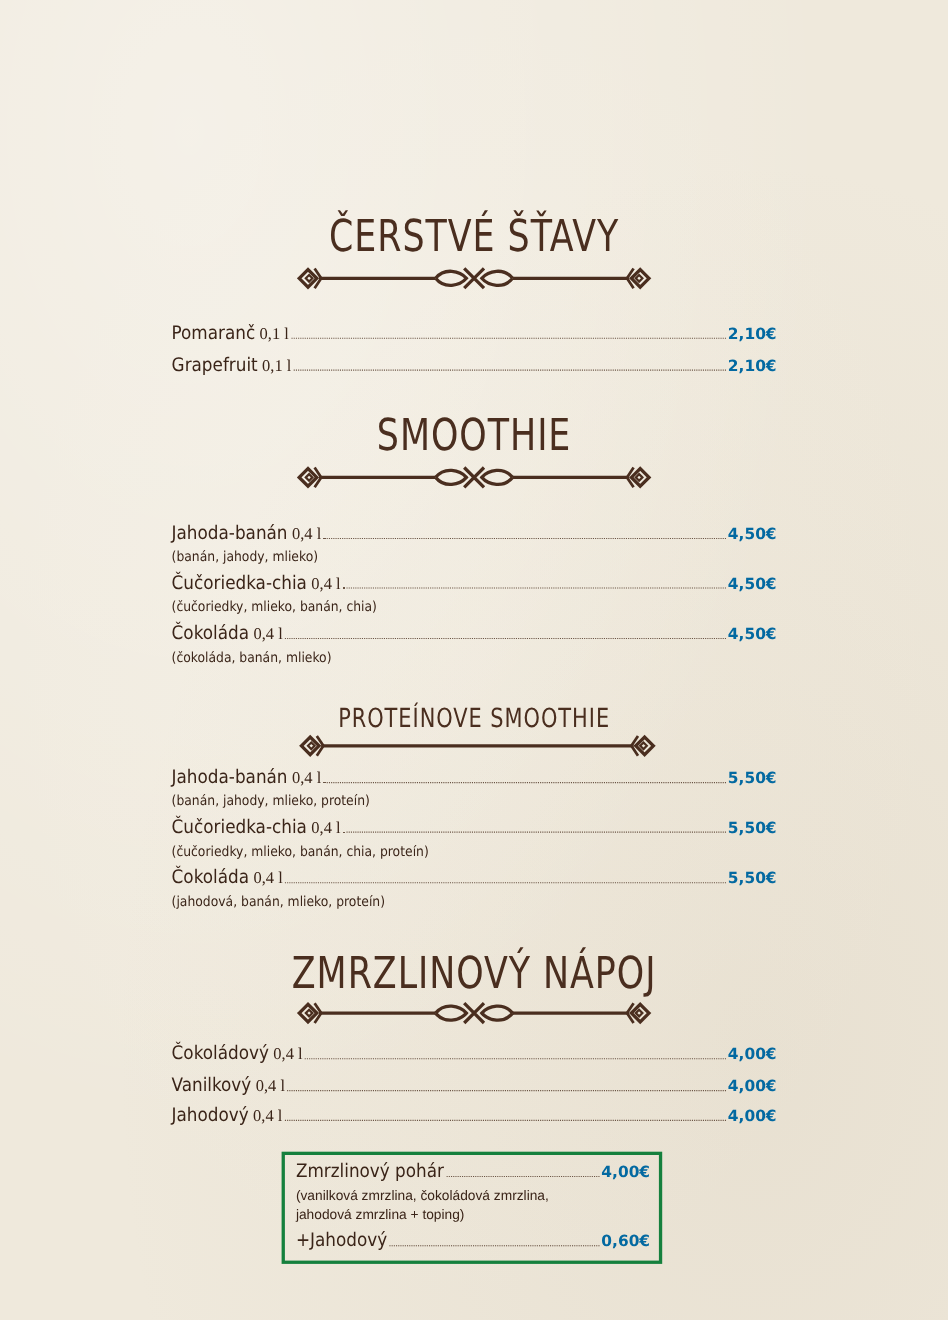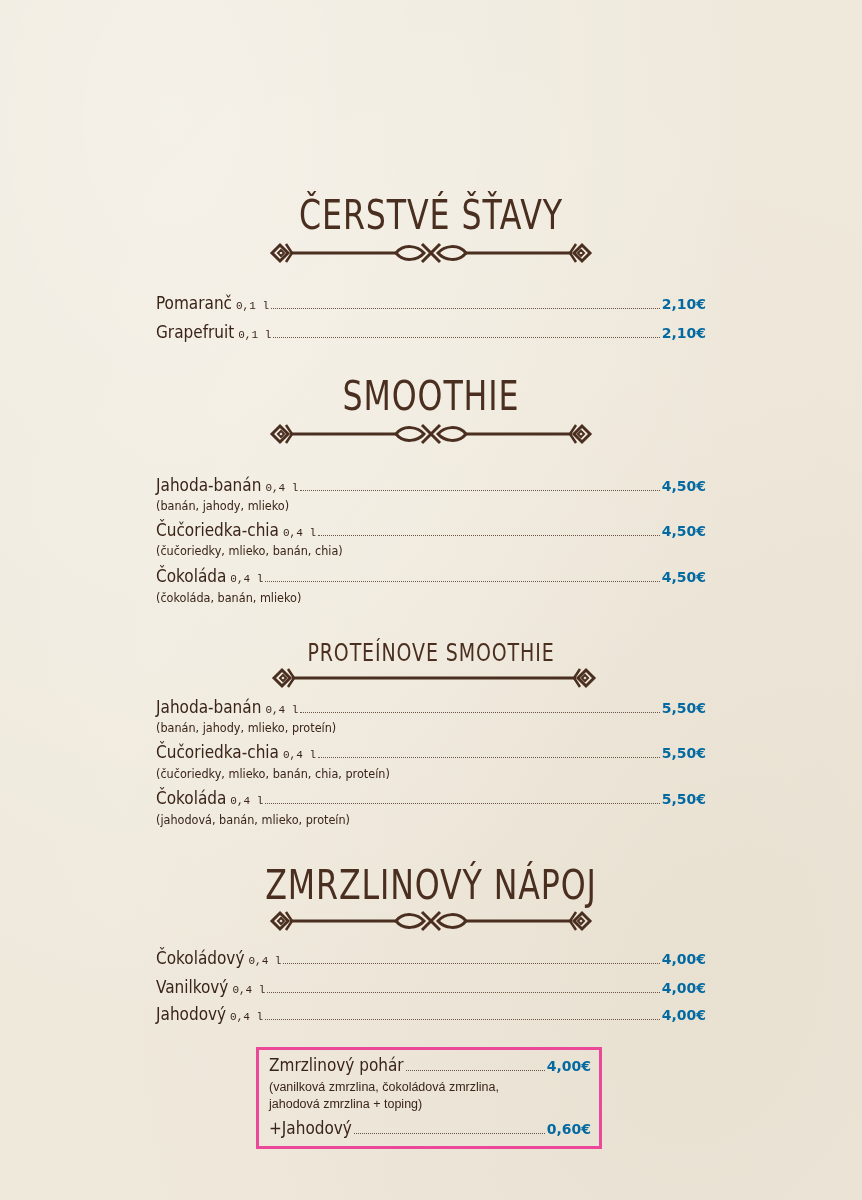--- a/index.html
+++ b/index.html
@@ -23,30 +23,30 @@
   }
   .h-big { font-size:40px; }
   .h-small { font-size:24px; }
   .ornament { position:absolute; left:268px; width:326px; height:26px; }
   .ornament-simple { position:absolute; left:270px; width:328px; height:26px; }
   .row {
     position:absolute; left:156px; width:550px; height:22px;
     display:flex; align-items:baseline; white-space:nowrap;text-align:right;
   }
   .item-name { font-size:17px; color:#3a2418; font-family:"DejaVu Sans Condensed","DejaVu Sans", sans-serif; }
-  .item-vol { font-size:11px; color:#3a2418; margin-left:4px; font-family:Liberation Mono, monospace; }
+  .item-vol { font-size:15px; color:#3a2418; margin-left:4px; font-family:Liberation Serif, serif; }
   .dots { flex:1; border-bottom:1px dotted #6a5444; margin:0 2px 4px 2px; height:1px; }
   .price { font-size:14px; font-weight:bold; color:#0369a1; }
   .desc {
     position:absolute; left:156px; font-size:12.5px; color:#3a2418;
     font-family:"DejaVu Sans Condensed","DejaVu Sans", sans-serif;
   }
   .box {
     position:absolute; left:256px; top:1047px; width:346px; height:102px;
-    border:3px solid #ec4899; box-sizing:border-box;
+    border:3px solid #15803d; box-sizing:border-box;
   }
   .box-row {
     position:absolute; left:10px; width:322px; display:flex; align-items:baseline; white-space:nowrap;
   }
   .box-name { font-size:17px; color:#3a2418; font-family:"DejaVu Sans Condensed","DejaVu Sans", sans-serif; }
   .box-desc { position:absolute; left:10px; font-size:12.5px; line-height:16px; color:#3a2418; width:330px; font-family:Liberation Sans, sans-serif; }
 </style>
 </head>
 <body>
 

